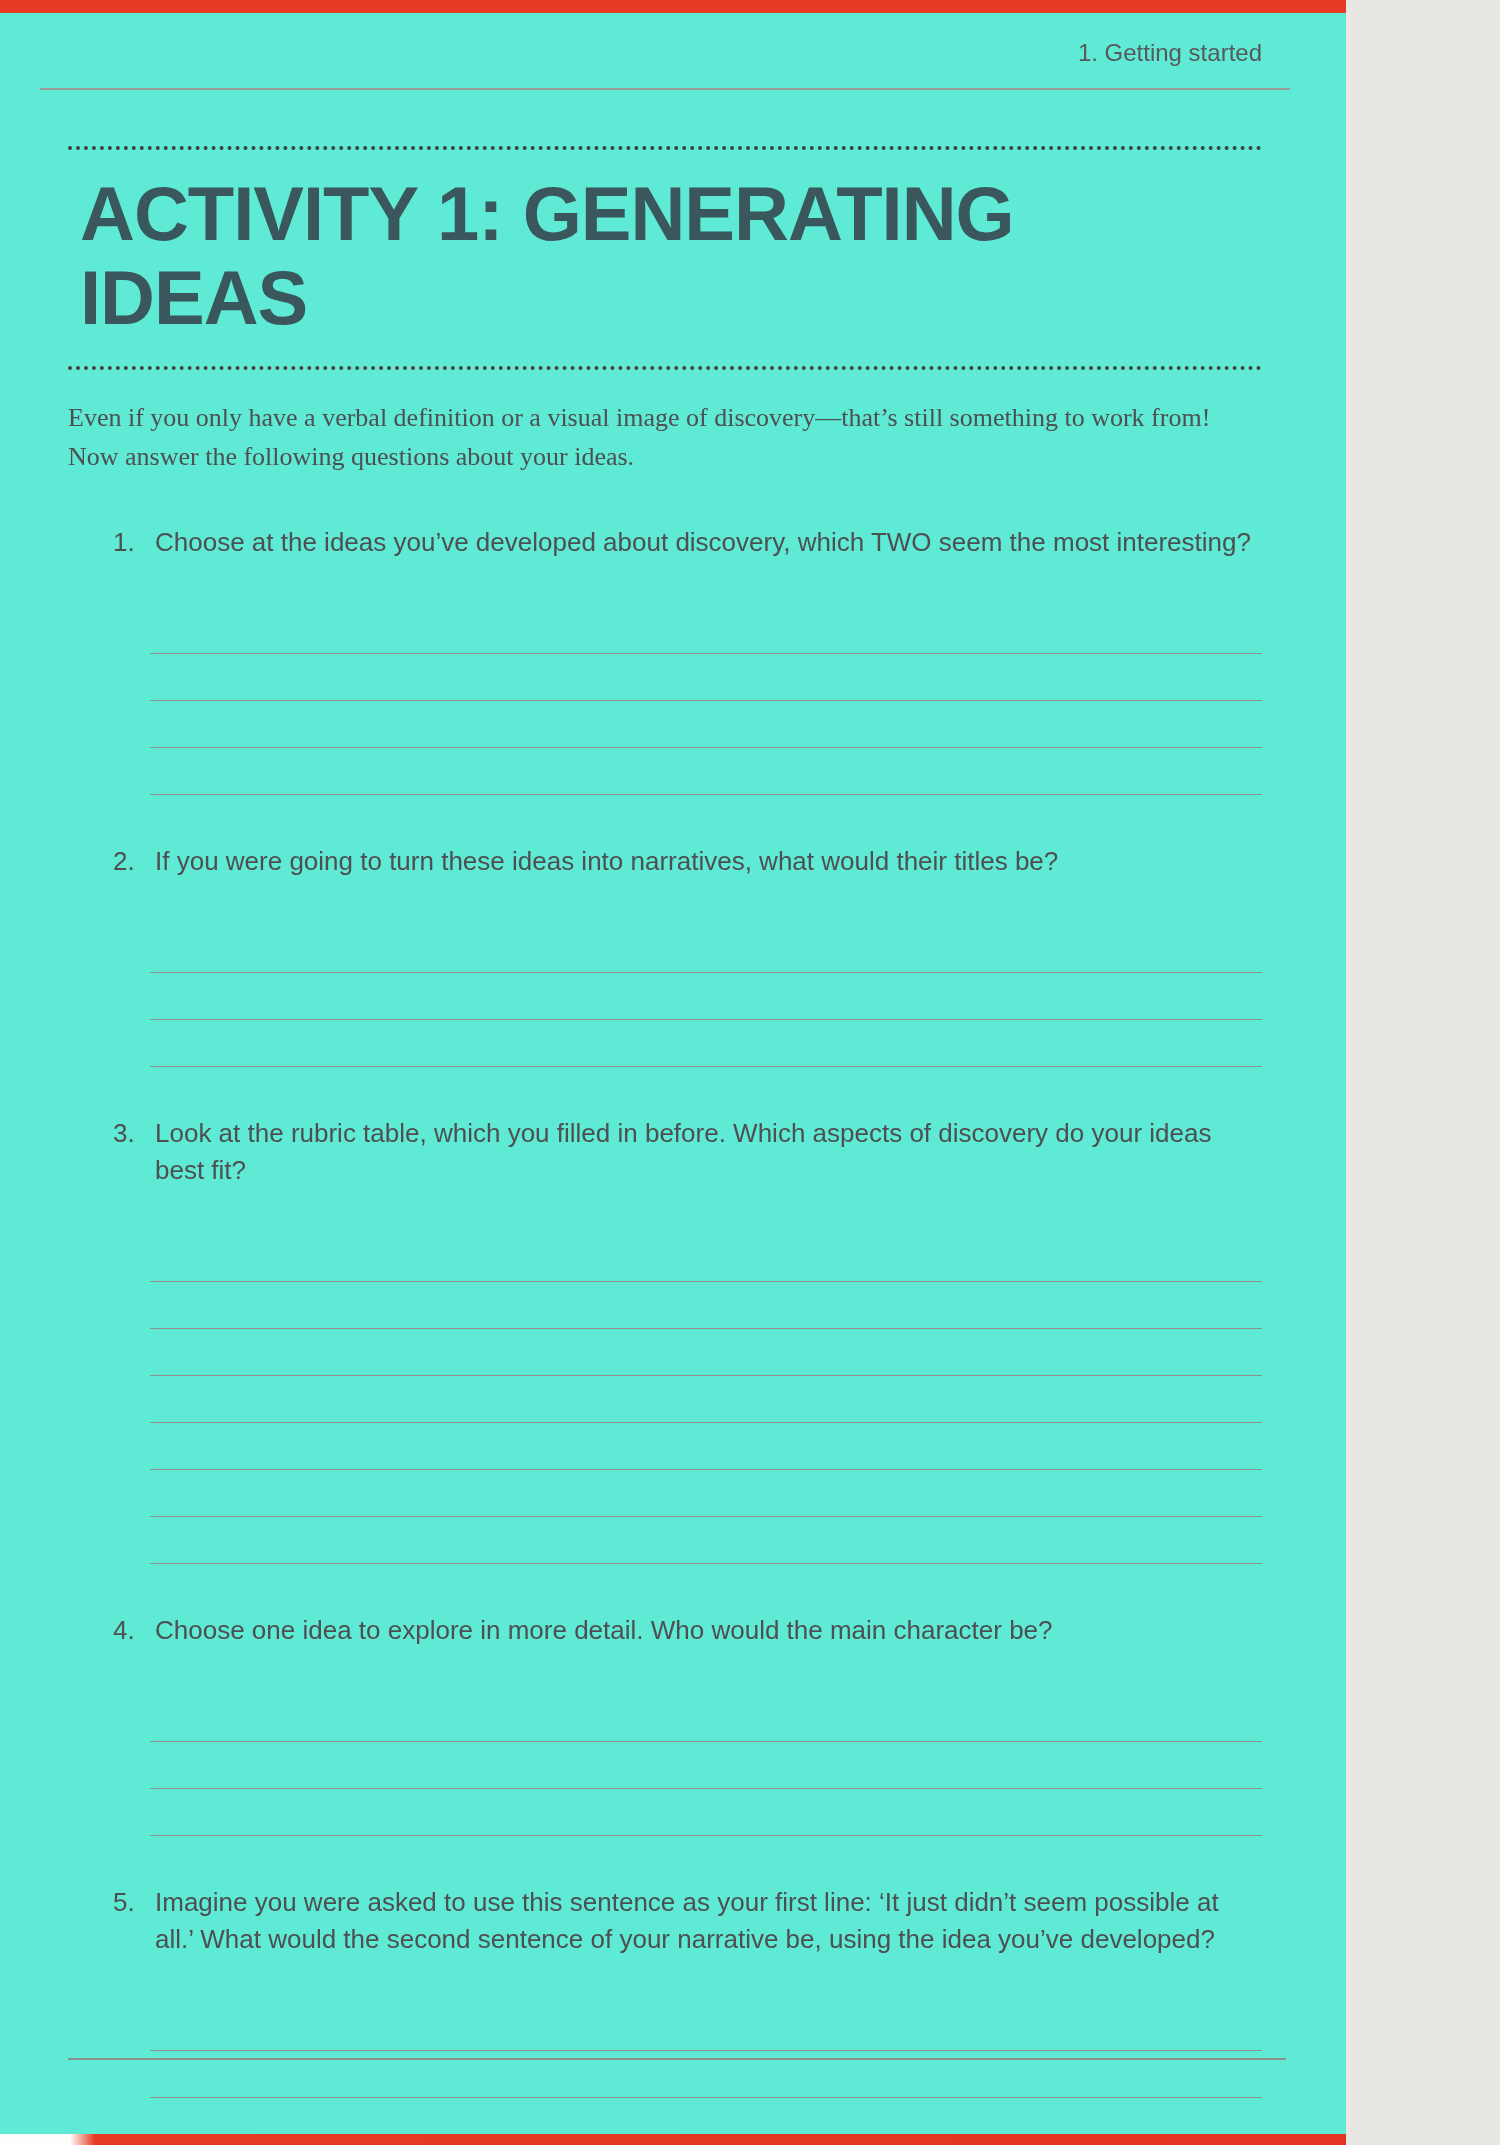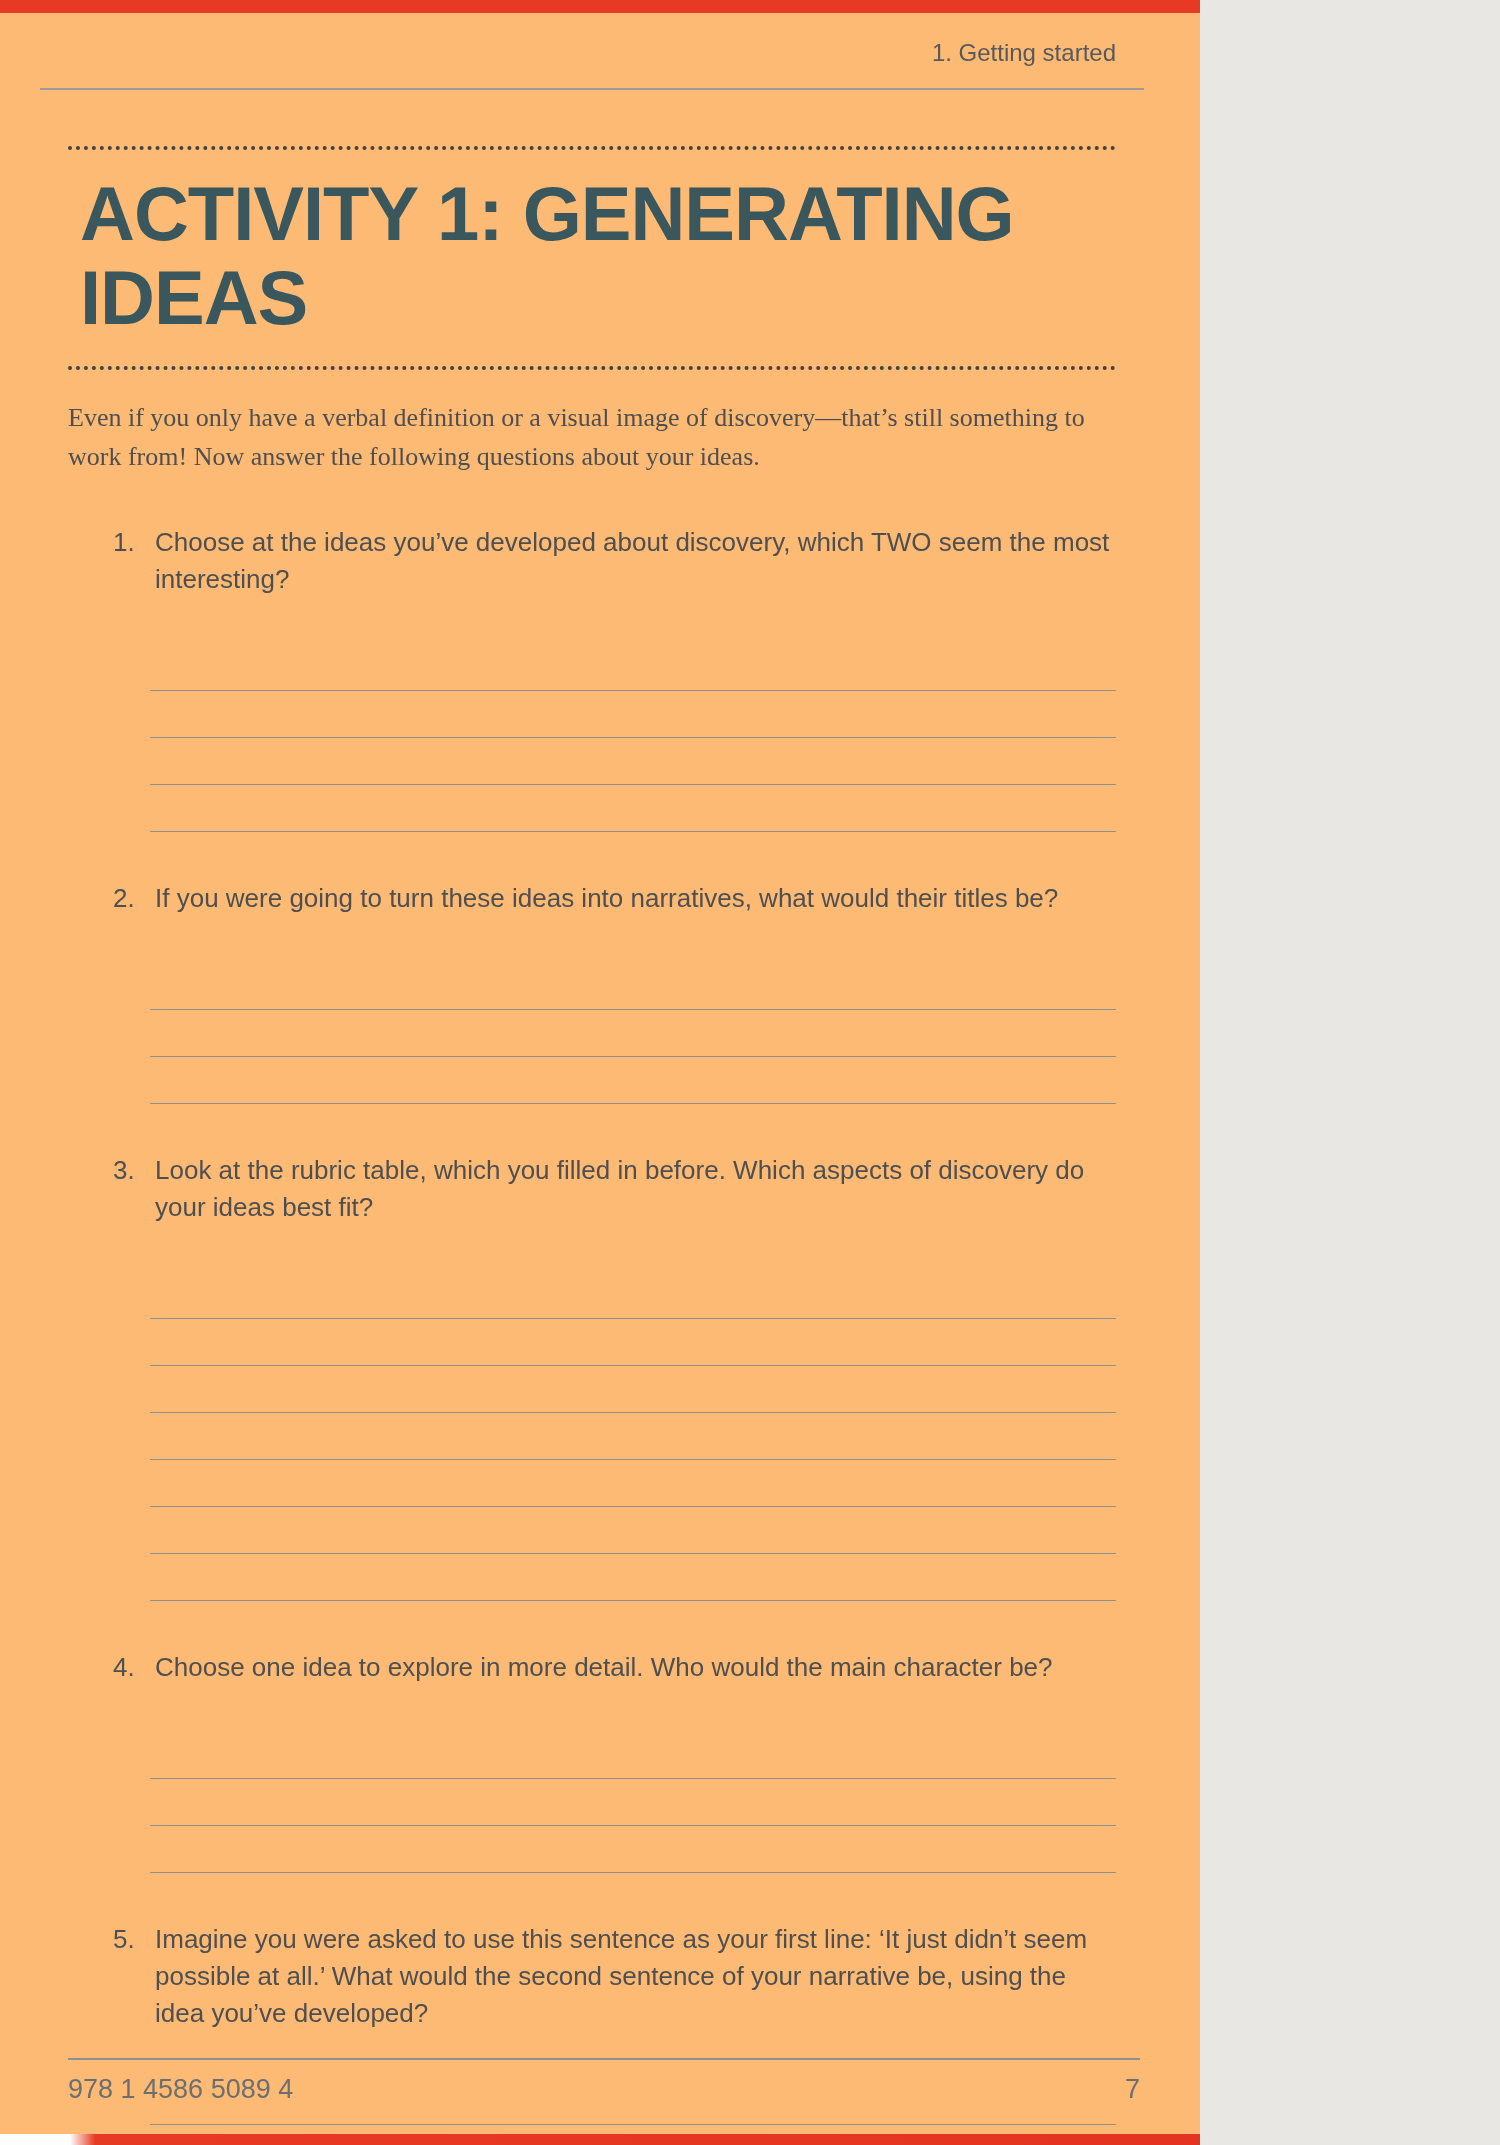--- a/index.html
+++ b/index.html
@@ -4,22 +4,22 @@
 <style>
   * { box-sizing: border-box; }
   html, body { margin: 0; padding: 0; }
   body {
     width: 1500px; height: 2145px;
     background: #e9e7e4;
     font-family: "Liberation Sans", sans-serif;
   }
   .page {
     position: relative;
-    width: 1200px; height: 2145px;
-    background: #fdba74;
+    width: 1346px; height: 2145px;
+    background: #5eead4;
     overflow: hidden;
   }
   .edge-strip {
     position: absolute; left: 0; width: 100%;
     background: #e73a24;
   }
   .edge-strip.top { top: 0; height: 13px; }
   .edge-strip.bottom {
     bottom: 0; height: 11px;
     background: linear-gradient(90deg, #fdfdfc 0px, #fdfdfc 70px, #e73a24 95px, #e23420 100%);
@@ -180,19 +180,15 @@
     <div class="answer-lines">
             <div class="answer-line"></div>
             <div class="answer-line"></div>
             <div class="answer-line"></div>
           </div>
   </div>
 </div>
   </div>
 
   <hr class="footer-rule">
-  <div class="footer">
-    <span>978 1 4586 5089 4</span>
-    <span>7</span>
-  </div>
 
   <div class="edge-strip bottom"></div>
 </div>
 
 </body></html>

